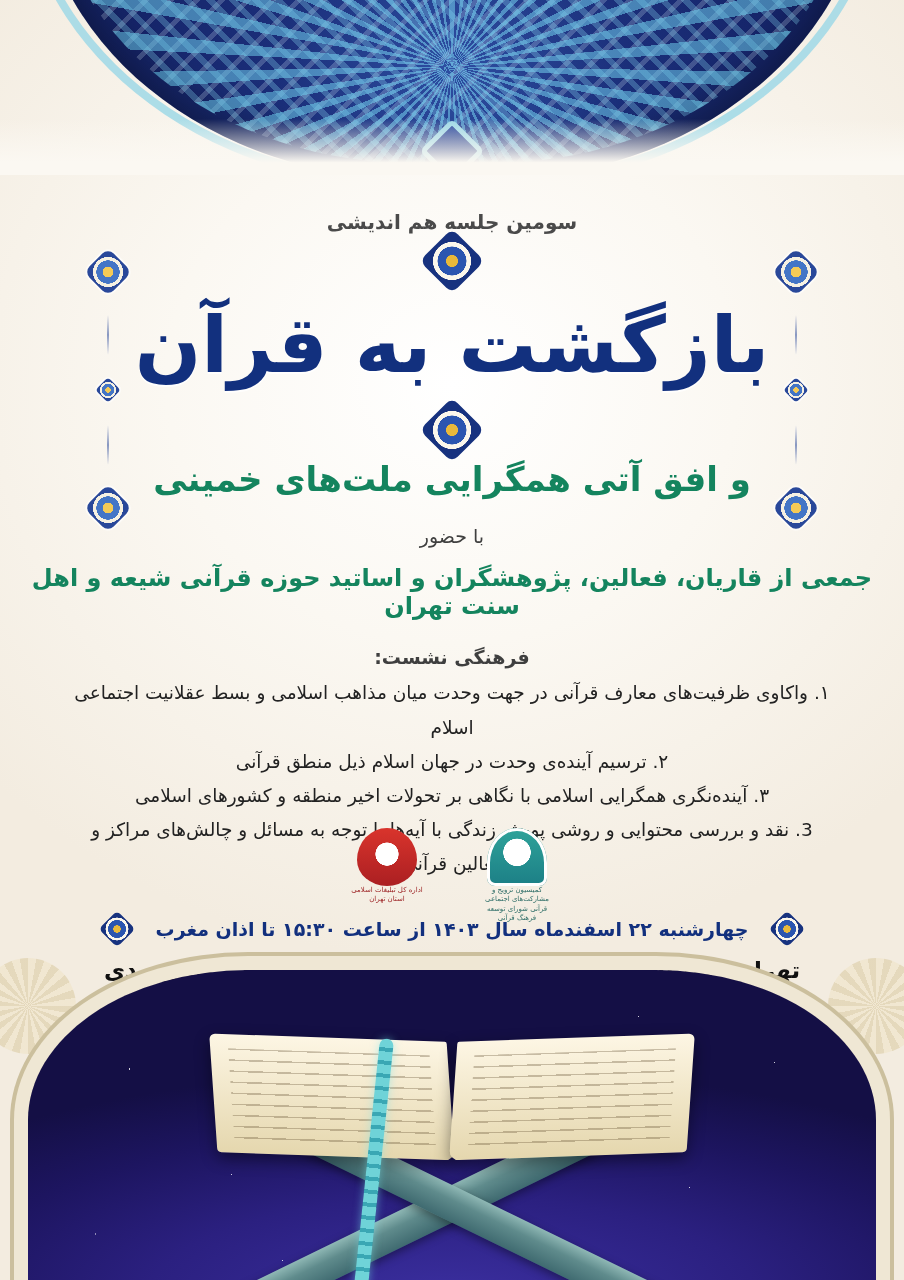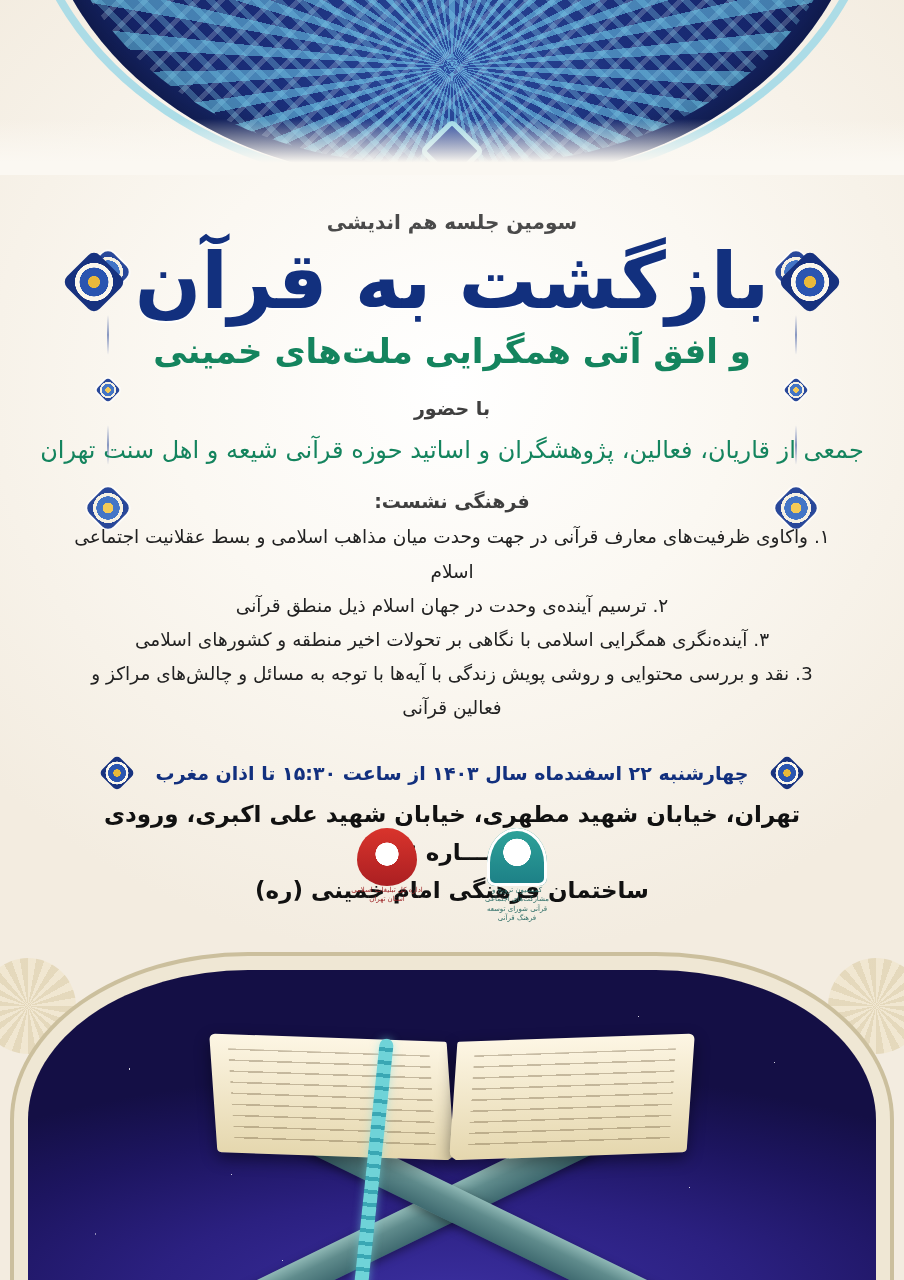--- a/index.html
+++ b/index.html
@@ -123,20 +123,21 @@
     margin: 0 0 4px 0;
     font-weight: 600;
   }
   .title-row {
     position: relative;
     display: flex;
     align-items: center;
     justify-content: center;
     gap: 18px;
     margin: 4px 0 2px 0;
+    flex-direction: column;
   }
   .title {
     font-size: 78px;
     line-height: 1.12;
     font-weight: bold;
     color: #12307e;
     text-shadow: 0 2px 0 rgba(255,255,255,.8);
     margin: 0;
   }
   .title-orn {
@@ -150,25 +151,25 @@
     font-size: 34px;
     font-weight: bold;
     color: #14845e;
     margin: 6px 0 0 0;
     letter-spacing: .2px;
   }
   .with-label {
     font-size: 19px;
     color: #3f3f3f;
     margin: 26px 0 2px 0;
-    font-weight: 700;
+    font-weight: 400;
   }
   .guests {
     font-size: 24px;
-    font-weight: normal;
+    font-weight: bold;
     color: #14845e;
     margin: 17px;
   }
   .axes-label {
     font-size: 19px;
     color: #3f3f3f;
     margin: 26px 0 8px 0;
     font-weight: 600;
   }
   .axes {

